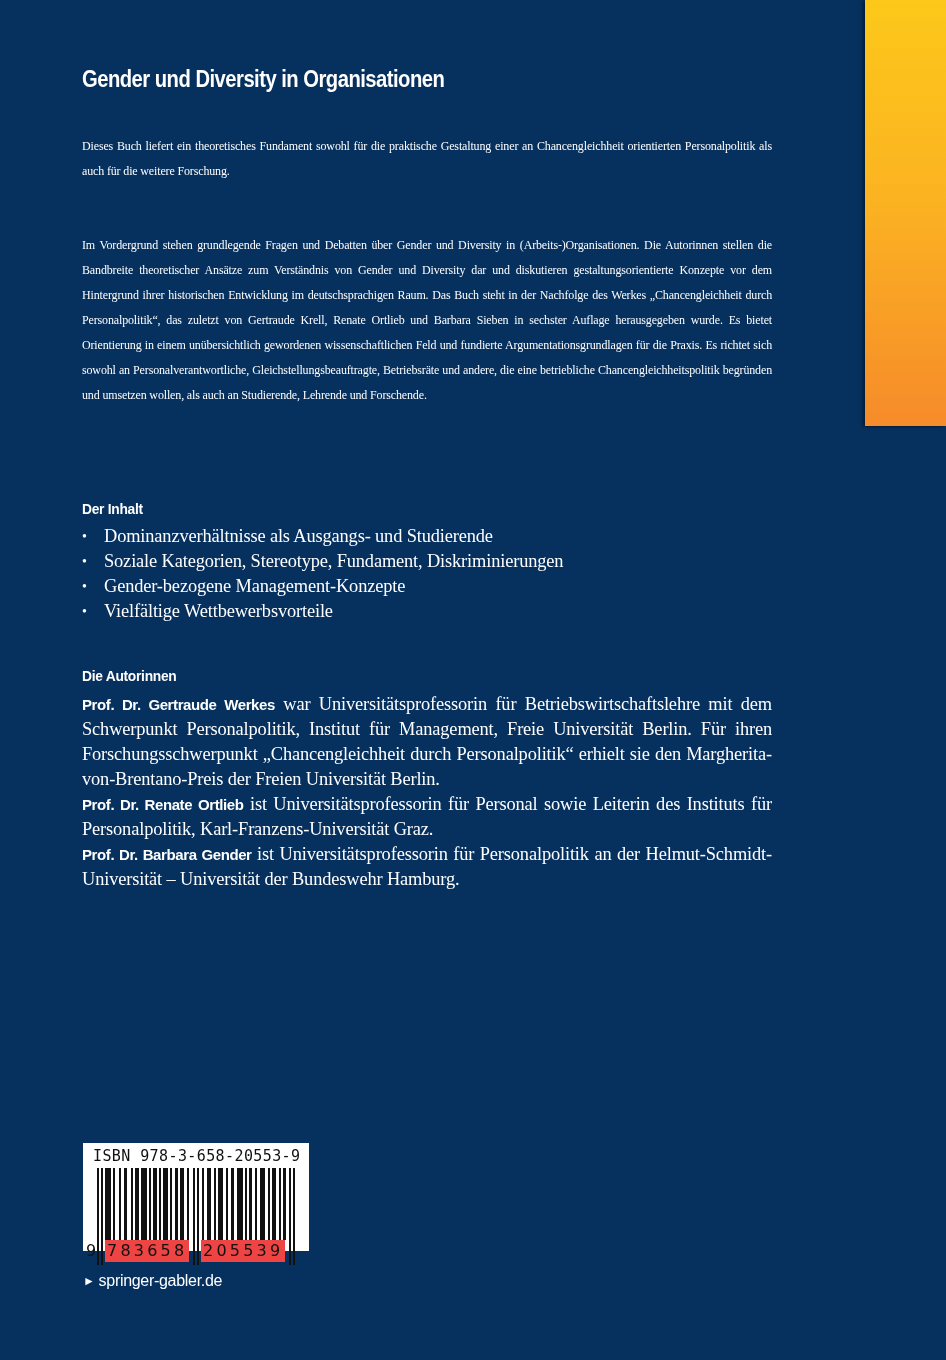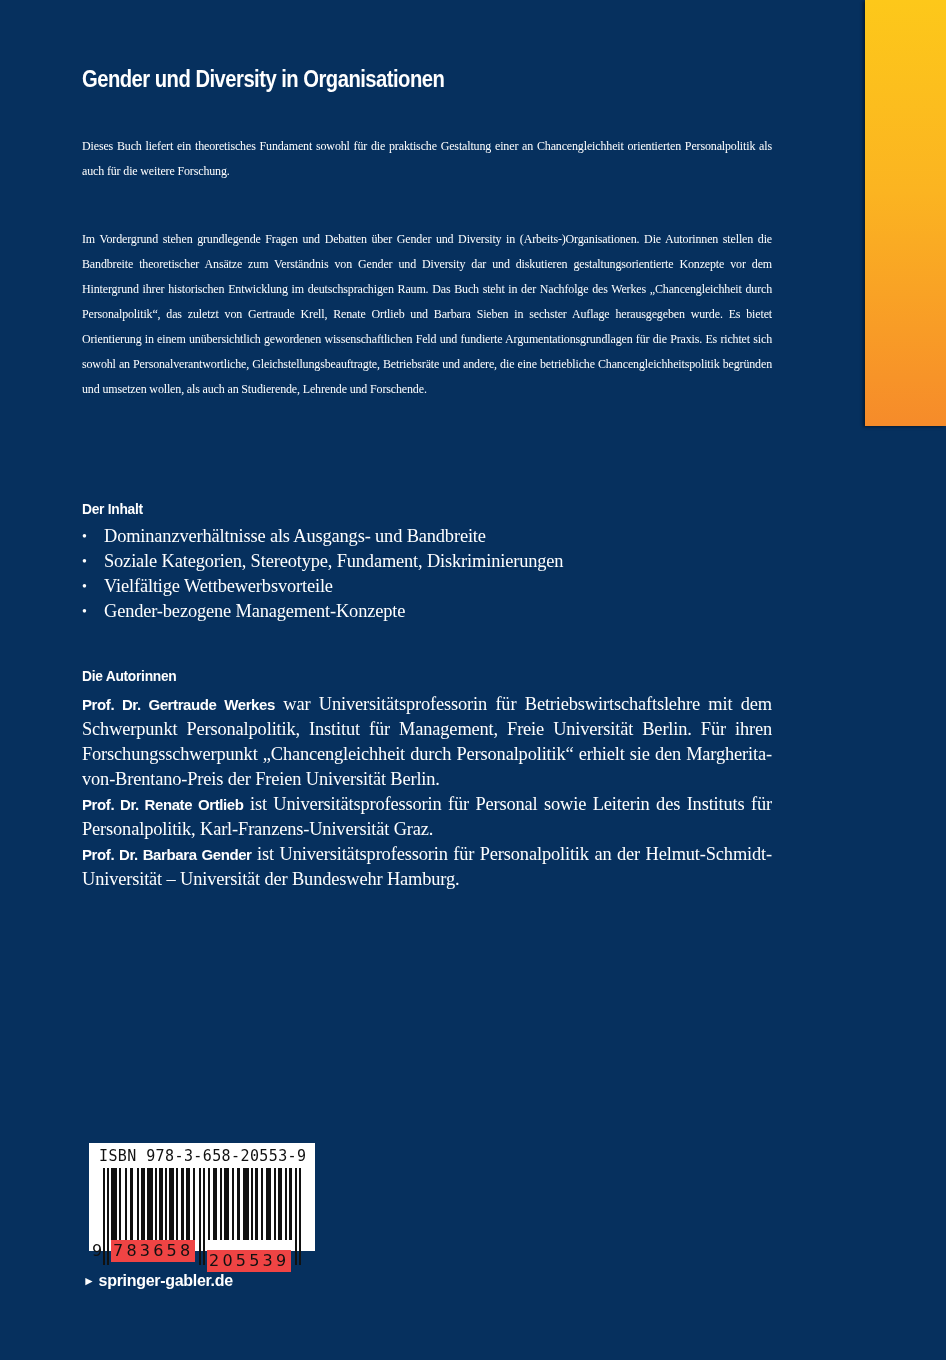--- a/index.html
+++ b/index.html
@@ -21,76 +21,76 @@
     font-family: "Liberation Sans", sans-serif; font-weight: bold;
     font-size: 23px; letter-spacing: -0.6px; white-space: nowrap;
     transform: scaleX(0.88); transform-origin: left top;
   }
   .para {
     position: absolute; left: 0; width: 690px;
     font-size: 12px; line-height: 25px; text-align: justify; hyphens: manual;
     letter-spacing: -0.15px;
   }
   .p1 { top: 122px; }
-  .p2 { top: 190px; margin-top: 37px; }
+  .p2 { top: 196px; margin-top: 37px; }
   .heading {
     position: absolute; left: 0;
     font-family: "Liberation Sans", sans-serif; font-weight: bold;
     font-size: 15px; letter-spacing: -0.3px;
     transform: scaleX(0.92); transform-origin: left top;
   }
   .h-inhalt { top: 500px; }
   .h-autoren { top: 667px; }
   .toc { position: absolute; top: 524px; left: 0; margin: 0; padding: 0; list-style: none; }
   .toc li { font-size: 18.4px; line-height: 25px; white-space: nowrap; letter-spacing: -0.15px; }
   .toc .bullet { display: inline-block; width: 22px; font-size: 14px; vertical-align: 1px; }
   .authors { position: absolute; top: 692px; left: 0; width: 690px; font-size: 18.4px; line-height: 25px; letter-spacing: -0.15px; text-align: justify; }
   .authors .name {
     font-family: "Liberation Sans", sans-serif; font-weight: bold; font-size: 15px; letter-spacing: -0.4px;
   }
   .author-block { margin: 0; }
   .barcode-box {
-    position: absolute; left: 89px; top: 1143px; width: 226px; height: 108px;
+    position: absolute; left: 83px; top: 1143px; width: 226px; height: 108px;
     background: #ffffff; color: #111;
   }
   .isbn {
     position: absolute; top: 4px; left: 10px; font-family: "DejaVu Sans Mono", monospace;
     font-size: 15px; letter-spacing: 0.4px; white-space: nowrap;
   }
   .bars { position: absolute; top: 25px; left: 14px; width: 200px; height: 97px; }
   .bar-digits {
     position: absolute; top: 97px; font-family: "DejaVu Sans", sans-serif; font-size: 16px;
     background: #ef4444; line-height: 22px; letter-spacing: 3.2px; padding: 0 2px;
   }
   .d-first { left: 1px; background: none; }
   .d-left { left: 22px; }
-  .d-right { left: 118px; margin-top: 10px; }
+  .d-right { left: 118px; }
   .website {
     position: absolute; left: 83px; top: 1272px;
-    font-family: "Liberation Sans", sans-serif; font-weight: bold; font-size: 16px; letter-spacing: -0.3px;
+    font-family: "Liberation Sans", sans-serif; font-weight: normal; font-size: 16px; letter-spacing: -0.3px;
   }
   .website .arrow { font-size: 12px; margin-right: 4px; vertical-align: 1px; }
 </style>
 </head>
 <body>
 
 <div class="accent-bar"></div>
 
 <div class="content">
   <div class="title">Gender und Diversity in Organisationen</div>
 
   <p class="para p1">Dieses Buch liefert ein theoretisches Fundament sowohl für die praktische Gestal­tung einer an Chancengleichheit orientierten Personalpolitik als auch für die weitere Forschung.</p>
   <p class="para p2">Im Vordergrund stehen grundlegende Fragen und Debatten über Gender und Diversity in (Arbeits-)Organisationen. Die Autorinnen stellen die Bandbreite theoretischer Ansätze zum Verständnis von Gender und Diversity dar und diskutieren gestaltungsorientierte Konzepte vor dem Hintergrund ihrer historischen Entwicklung im deutschsprachigen Raum. Das Buch steht in der Nachfolge des Werkes „Chancengleichheit durch Per­sonalpolitik“, das zuletzt von Gertraude Krell, Renate Ortlieb und Barbara Sieben in sechster Auflage herausgegeben wurde. Es bietet Orientierung in einem unübersichtlich gewordenen wissenschaftlichen Feld und fundierte Argumentationsgrundlagen für die Praxis. Es richtet sich sowohl an Personalverantwortliche, Gleichstellungsbeauftragte, Betriebsräte und andere, die eine betriebliche Chancengleichheitspolitik begründen und umsetzen wollen, als auch an Studierende, Lehrende und Forschende.</p>
 
   <div class="heading h-inhalt">Der Inhalt</div>
   <ul class="toc">
-    <li><span class="bullet">•</span><span>Dominanzverhältnisse als Ausgangs- und Bandbreite</span></li>
+    <li><span class="bullet">•</span><span>Dominanzverhältnisse als Ausgangs- und Studierende</span></li>
     <li><span class="bullet">•</span><span>Soziale Kategorien, Stereotype, Fundament, Diskriminierungen</span></li>
+    <li><span class="bullet">•</span><span>Gender-bezogene Management-Konzepte</span></li>
     <li><span class="bullet">•</span><span>Vielfältige Wettbewerbsvorteile</span></li>
-    <li><span class="bullet">•</span><span>Gender-bezogene Management-Konzepte</span></li>
   </ul>
 
   <div class="heading h-autoren">Die Autorinnen</div>
   <div class="authors">
     <p class="author-block"><span class="name">Prof. Dr. Gertraude Werkes</span><span> war Universitätsprofessorin für Betriebswirtschaftslehre mit dem Schwerpunkt Personalpolitik, Institut für Management, Freie Universität Berlin. Für ihren Forschungsschwerpunkt „Chancengleichheit durch Personalpolitik“ erhielt sie den Margherita-von-Brentano-Preis der Freien Universität Berlin.</span></p>
     <p class="author-block"><span class="name">Prof. Dr. Renate Ortlieb</span><span> ist Universitätsprofessorin für Personal sowie Leiterin des Instituts für Personalpolitik, Karl-Franzens-Universität Graz.</span></p>
     <p class="author-block"><span class="name">Prof. Dr. Barbara Gender</span><span> ist Universitätsprofessorin für Personalpolitik an der Helmut-Schmidt-Universität – Universität der Bundeswehr Hamburg.</span></p>
   </div>
 </div>
 

